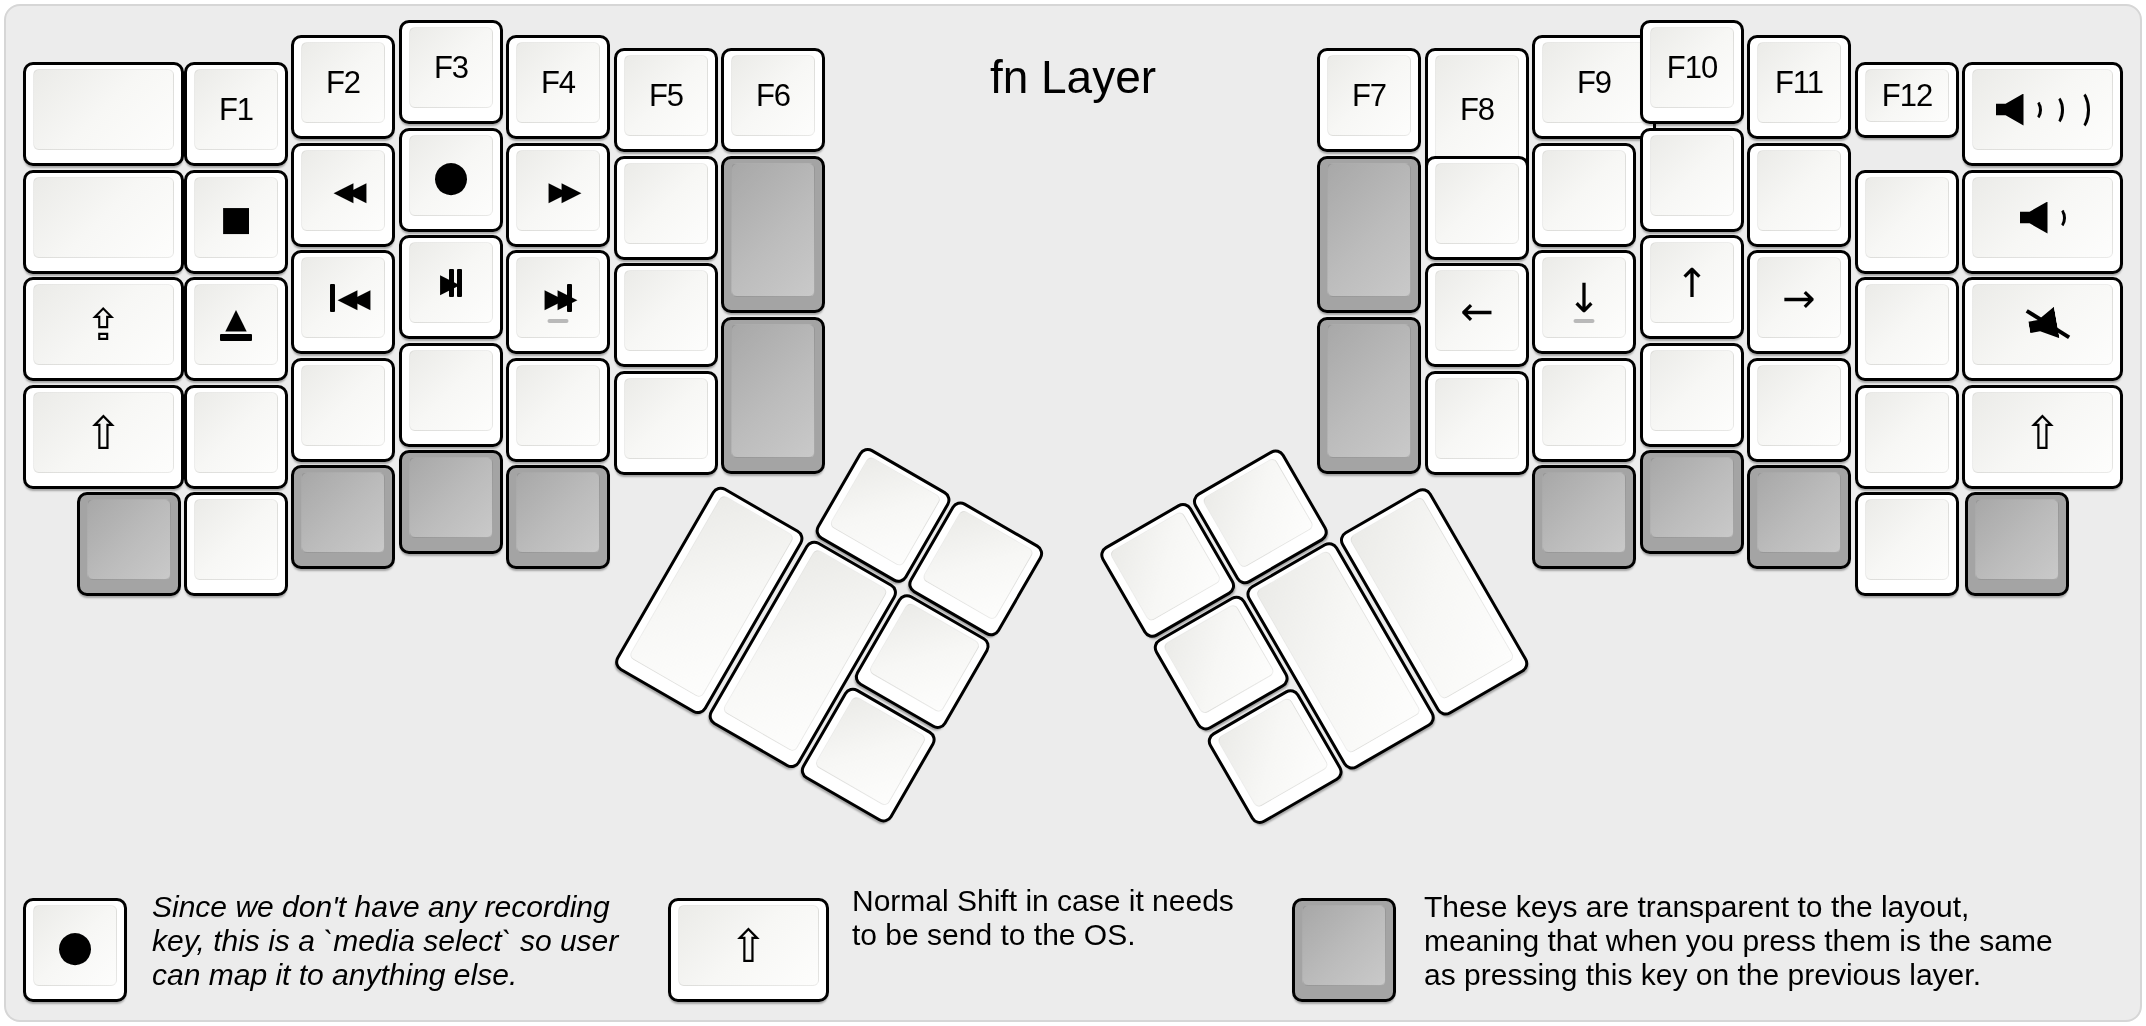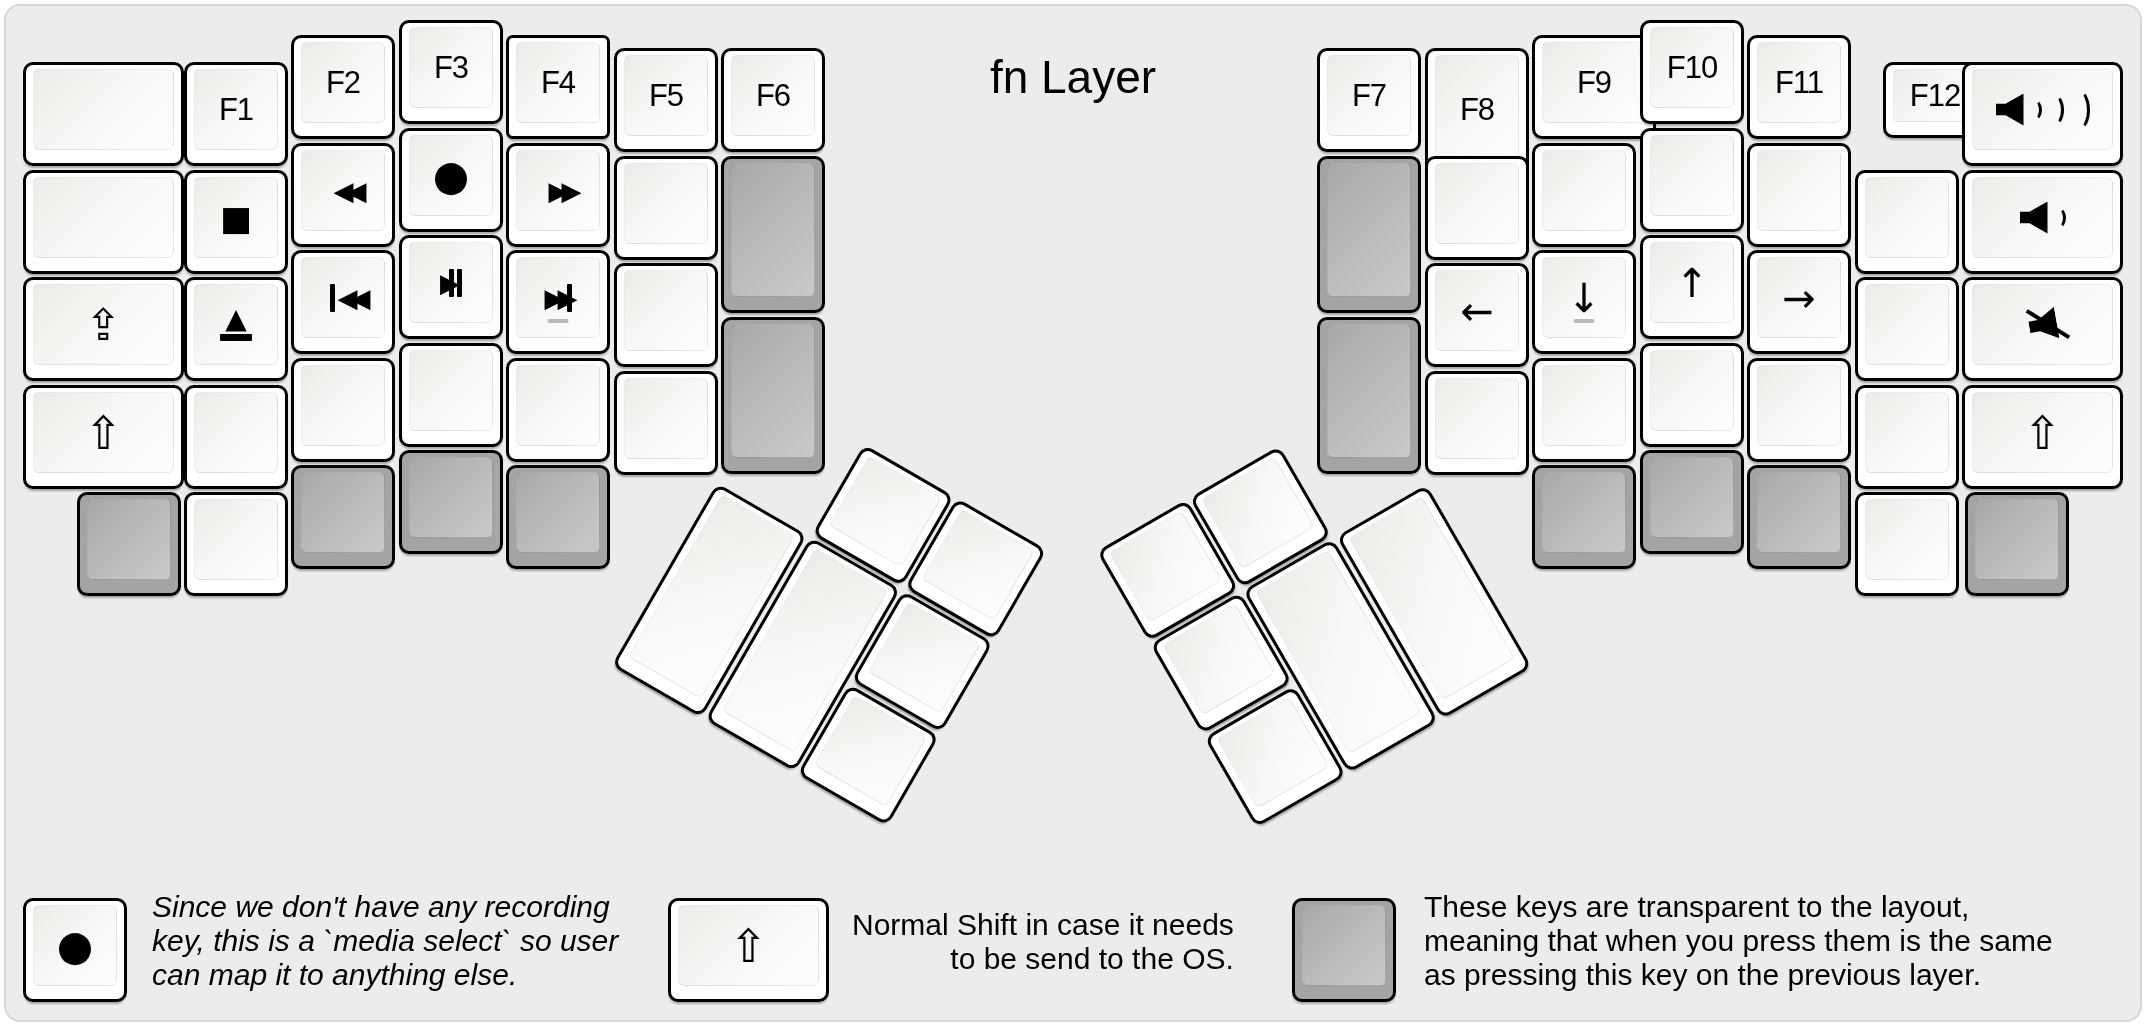--- a/index.html
+++ b/index.html
@@ -139,21 +139,21 @@
           <span class="mrow">
             <span class="mtri">▶</span>
             <span class="vbar"></span>
             <span class="vbar"></span>
           </span>
         </div>
       </div>
       <div class="key white" style="left: 399px; top: 343px; width: 104px; height: 104px;">
         <div class="cap"></div>
       </div>
-      <div class="key white" style="left: 506px; top: 35px; width: 104px; height: 104px; border-radius: 7px;">
+      <div class="key white" style="left: 506px; top: 35px; width: 104px; height: 104px;">
         <div class="cap">
           <span class="klabel">F4</span>
         </div>
       </div>
       <div class="key white" style="left: 506px; top: 143px; width: 104px; height: 104px;">
         <div class="cap">
           <span class="mtri">▶▶</span>
         </div>
       </div>
       <div class="key white" style="left: 506px; top: 250px; width: 104px; height: 104px;">
@@ -286,21 +286,21 @@
         <div class="cap">
           <span class="sym s-arrow">→</span>
         </div>
       </div>
       <div class="key white" style="left: 1747px; top: 358px; width: 104px; height: 104px;">
         <div class="cap"></div>
       </div>
       <div class="key gray" style="left: 1747px; top: 465px; width: 104px; height: 104px;">
         <div class="cap"></div>
       </div>
-      <div class="key white" style="left: 1855px; top: 62px; width: 104px; height: 76px; margin-left: 28px;">
+      <div class="key white" style="left: 1855px; top: 62px; width: 104px; height: 76px;">
         <div class="cap">
           <span class="klabel">F12</span>
         </div>
       </div>
       <div class="key white" style="left: 1855px; top: 170px; width: 104px; height: 104px;">
         <div class="cap"></div>
       </div>
       <div class="key white" style="left: 1855px; top: 277px; width: 104px; height: 104px;">
         <div class="cap"></div>
       </div>
@@ -394,21 +394,21 @@
       <div class="legend-text" style="left: 152px; top: 890px; font-style: italic;">
         <div class="legend-line">Since we don't have any recording</div>
         <div class="legend-line">key, this is a `media select` so user</div>
         <div class="legend-line">can map it to anything else.</div>
       </div>
       <div class="key white" style="left: 668px; top: 898px; width: 161px; height: 104px;">
         <div class="cap">
           <span class="sym s-shift">⇧</span>
         </div>
       </div>
-      <div class="legend-text" style="left: 852px; top: 908px; text-align: right;">
+      <div class="legend-text" style="left: 852px; top: 884px;">
         <div class="legend-line">Normal Shift in case it needs</div>
         <div class="legend-line">to be send to the OS.</div>
       </div>
       <div class="key gray" style="left: 1292px; top: 898px; width: 104px; height: 104px;">
         <div class="cap"></div>
       </div>
       <div class="legend-text" style="left: 1424px; top: 890px;">
         <div class="legend-line">These keys are transparent to the layout,</div>
         <div class="legend-line">meaning that when you press them is the same</div>
         <div class="legend-line">as pressing this key on the previous layer.</div>

